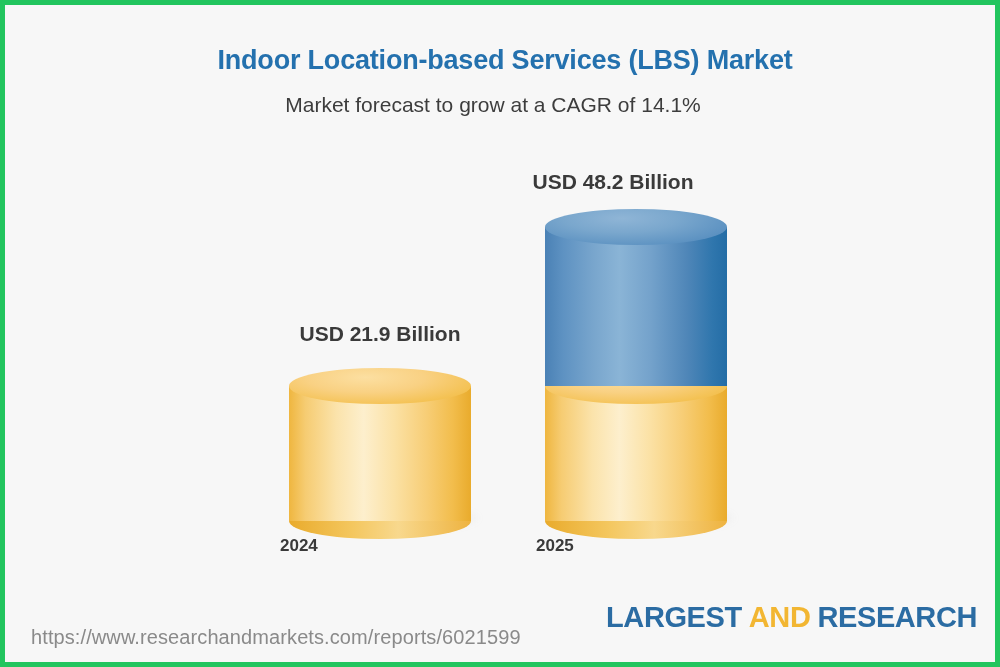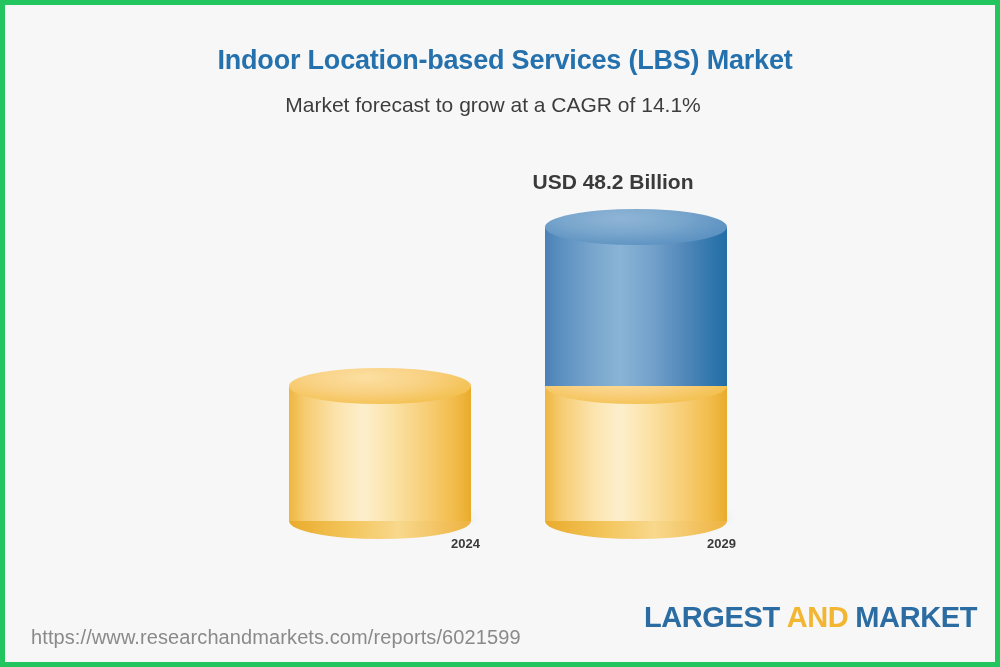--- a/index.html
+++ b/index.html
@@ -38,22 +38,22 @@
     font-size: 21px; font-weight: bold;
     color: #3a3a3a;
     white-space: nowrap;
   }
   #value-2024 { top: 317px; left: 255px; width: 240px; }
   #value-2030 { top: 165px; left: 488px; width: 240px; }
 
   
   .cat-label {
     position: absolute;
-    text-align: right;
-    font-size: 13px; font-weight: bold;
+    text-align: left;
+    font-size: 17px; font-weight: bold;
     color: #3a3a3a;
   }
   #cat-2024 { top: 531px; left: 275px; width: 200px; }
   #cat-2030 { top: 531px; left: 531px; width: 200px; }
 
   
   .cyl {
     position: absolute;
     width: 182px;
   }
@@ -173,20 +173,21 @@
 <body>
 
 <div id="page">
 
   <div class="title">Indoor Location-based Services (LBS) Market</div>
 
   <div class="subtitle">Market forecast to grow at a CAGR of 14.1%</div>
 
   <div class="value-label" id="value-2030">USD 48.2 Billion</div>
 
+  <div class="value-label" id="value-2024">USD 21.9 Billion</div>
 
   <div class="cyl" id="cyl-2024">
     <div class="cyl-shadow"></div>
     <div class="seg" style="top:18px; height:135px;">
       <div class="foot gold-foot"></div>
       <div class="seg-body gold-body"></div>
       <div class="cap gold-cap" style="top:-18px;"></div>
     </div>
   </div>
 
@@ -199,21 +200,21 @@
       <div class="cap gold-cap" style="top:-18px;"></div>
     </div>
 
     <div class="seg" style="top:18px; height:159px;">
       <div class="seg-body blue-body"></div>
       <div class="cap blue-cap" style="top:-18px;"></div>
     </div>
   </div>
 
   <div class="cat-label" id="cat-2024">2024</div>
-  <div class="cat-label" id="cat-2030">2029</div>
+  <div class="cat-label" id="cat-2030">2025</div>
 
   <div class="footer-url">https://www.researchandmarkets.com/reports/6021599</div>
 
   <div class="logo">
-    <div class="logo-main"><span>LARGEST</span><span class="logo-and" style="margin: 0px 7px;">AND</span><span>MARKET</span></div>
+    <div class="logo-main"><span>LARGEST</span><span class="logo-and" style="margin: 0px 7px;">AND</span><span>RESEARCH</span></div>
   </div>
 
 </div>
 
 </body></html>

